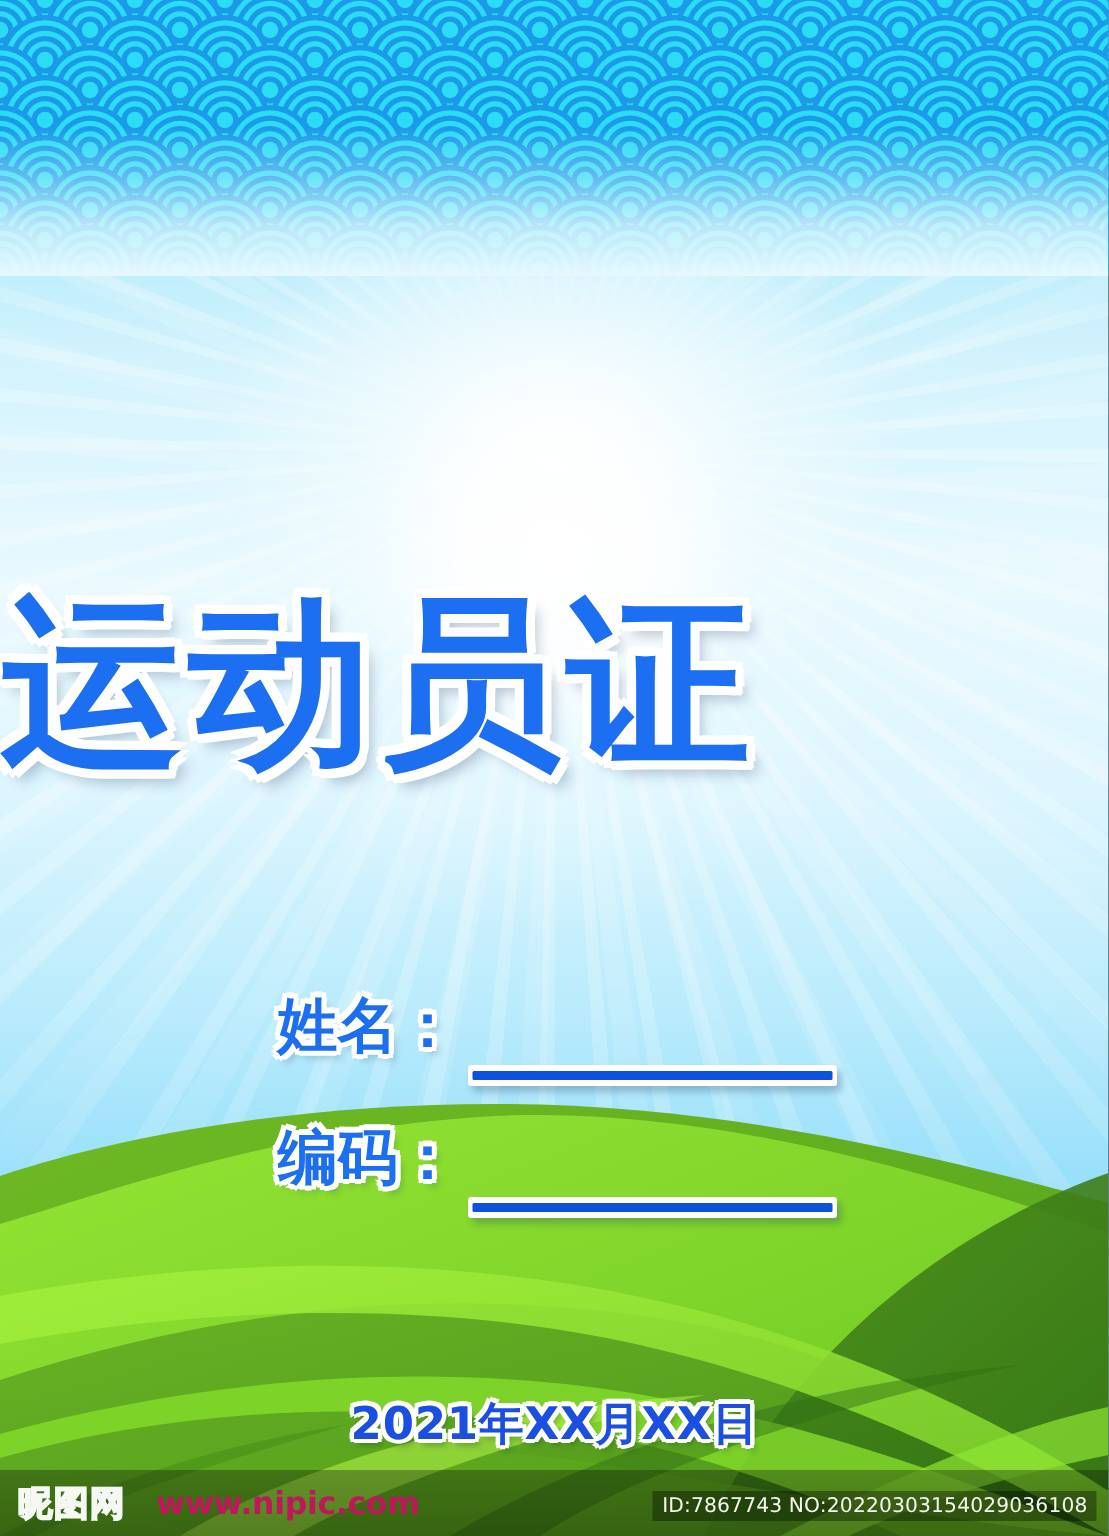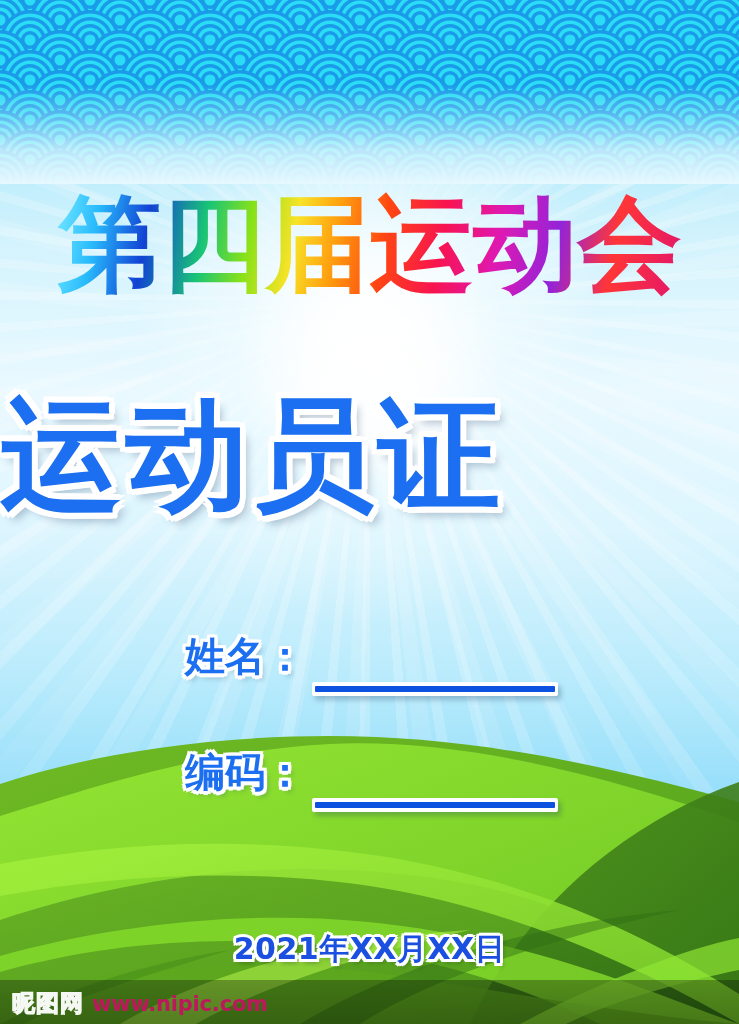--- a/index.html
+++ b/index.html
@@ -124,21 +124,21 @@
     width:246px;height:14px;
     background:#ffffff;
     border-radius:2px;
     box-shadow:3px 4px 5px rgba(30,60,100,.28);
   }
   .field-line::after{
     content:"";position:absolute;left:3px;right:3px;top:4px;height:6px;
     background:#0c51e0;border-radius:1px;
   }
 
-  .name-field{left:185px;top:636px;text-align:right;}
+  .name-field{left:185px;top:664px;text-align:right;}
   .name-field .field-line{left:127px;top:46px;}
   .code-field{left:185px;top:752px;}
   .code-field .field-line{left:127px;top:46px;}
 
   .date-text{
     position:absolute;left:0;right:0;top:896px;
     text-align:center;
     font-size:30px;font-weight:bold;letter-spacing:.5px;
     color:#1b4fe0;
     text-shadow:
@@ -152,21 +152,21 @@
   
   .footer{
     position:absolute;left:0;bottom:0;width:739px;height:44px;
   }
   .footer-shade{
     position:absolute;inset:0;
     background:linear-gradient(180deg, rgba(0,0,0,.30) 0%, rgba(0,0,0,.40) 100%);
   }
   .brand{
     position:absolute;left:12px;bottom:9px;
-    display:flex;align-items:flex-end;gap:8px;
+    display:flex;gap:20px;
   }
   .brand-cn{
     font-size:23px;font-weight:bold;line-height:1;
     color:transparent;
     -webkit-text-stroke:1.4px rgba(255,255,255,.95);
     letter-spacing:1px;
   }
   .brand-url{
     font-size:21px;font-weight:bold;line-height:1;
     color:#be185d;letter-spacing:-.2px;
@@ -231,26 +231,20 @@
       <use href="#row" y="80"></use>
       <use href="#row" y="100" x="30"></use>
       <use href="#row" y="120"></use>
       <use href="#row" y="140" x="30"></use>
       <use href="#row" y="160"></use>
       <use href="#row" y="180" x="30"></use>
     </svg>
     <div class="waves-fade"></div>
   </div>
 
-  <div class="event-title">
-    <span class="title-wrap">
-      <span class="outline">第四届运动会</span>
-      <span class="fill">第四届运动会</span>
-    </span>
-  </div>
 
   <div class="doc-title">运动员证</div>
 
   <div class="hills">
     <svg width="739" height="300" viewBox="0 0 739 300" xmlns="http://www.w3.org/2000/svg">
       <defs>
         <linearGradient id="g_lime" x1="0" y1="0" x2="1" y2="1">
           <stop offset="0" stop-color="#93e533"></stop>
             <stop offset="1" stop-color="#6fc623"></stop>
         </linearGradient>
@@ -298,15 +292,16 @@
   </div>
 
   <div class="date-text">2021年XX月XX日</div>
 
   <div class="footer">
     <div class="footer-shade"></div>
     <div class="brand">
       <span class="brand-cn">昵图网</span>
       <span class="brand-url">www.nipic.com</span>
     </div>
+    <div class="idbox">ID:7867743 NO:20220303154029036108</div>
   </div>
 
 </div>
 
 </body></html>

